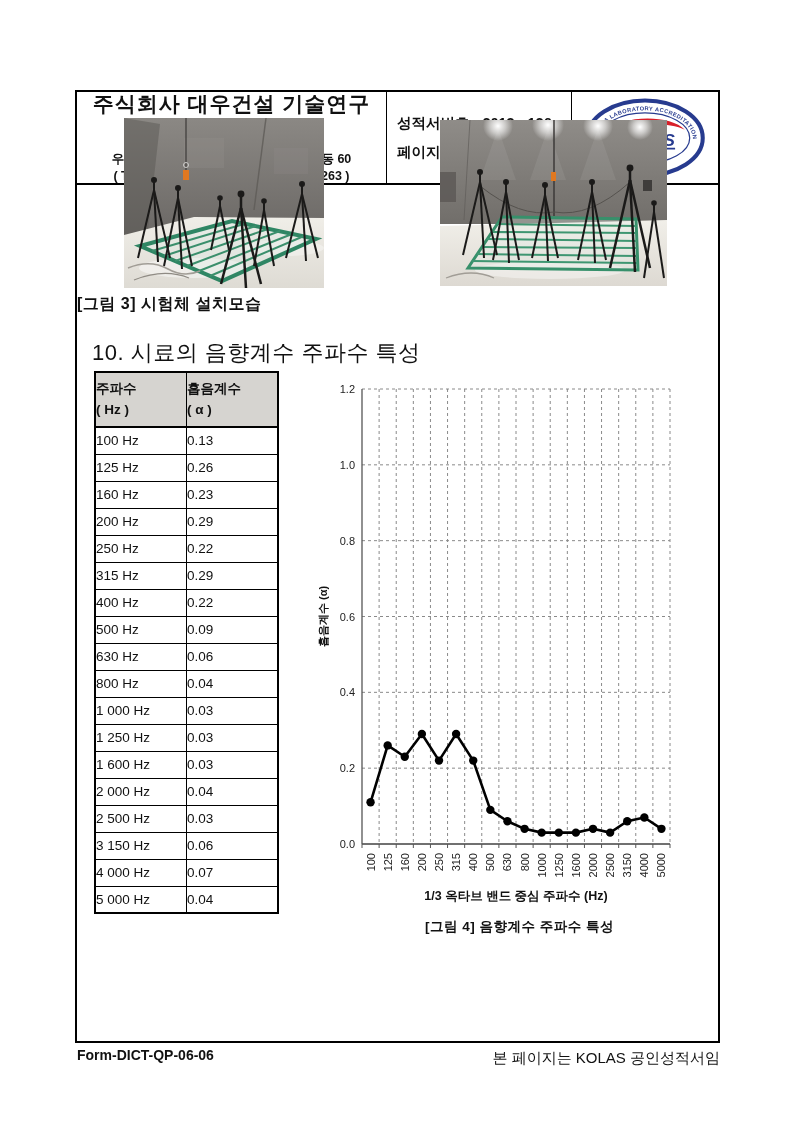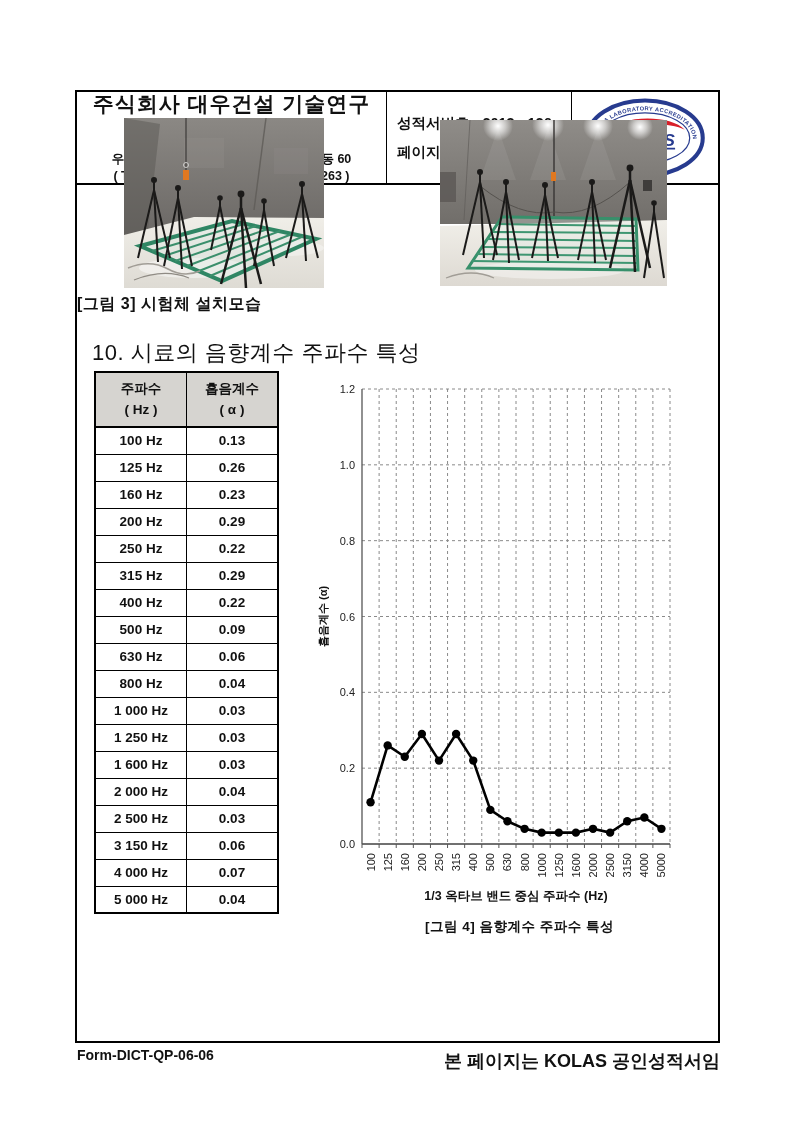--- a/index.html
+++ b/index.html
@@ -51,44 +51,44 @@
 
   .section-title {
     position:absolute; left:15px; top:246px;
     font-size:22px; font-weight:normal; letter-spacing:0.5px;
   }
 
   
   table.alpha-table {
     position:absolute; left:17px; top:279px; width:185px;
     border-collapse:collapse; table-layout:fixed;
-    border:2px solid #000; font-size:13.5px; text-align:center;
+    border:2px solid #000; font-size:13.5px; text-align:left;
   }
   table.alpha-table th {
     background:#d6d4d0; height:55px; font-weight:600;
     border:1.5px solid #000; border-bottom:2px solid #000;
     font-size:13.5px; line-height:1.5; vertical-align:middle;
   }
   table.alpha-table td {
     height:27px; border:1px solid #000; border-left:1.5px solid #000;
-    vertical-align:middle; font-weight:700;
+    vertical-align:middle; font-weight:400;
   }
 
   
   .chart-wrap { position:absolute; left:240px; top:286px; width:405px; height:530px; }
   .chart-wrap svg { display:block; }
   .fig4-caption { left:240px; width:405px; top:826px; position:absolute; text-align:center;
     font-size:13.5px; font-weight:600; letter-spacing:0.5px; }
 
   
   .footer-left {
     position:absolute; left:77px; top:1047px; font-size:14px; font-weight:600;
   }
   .footer-right {
-    position:absolute; right:73px; top:1049px; font-size:18px; font-weight:700;
+    position:absolute; right:73px; top:1049px; font-size:15px; font-weight:400;
   }
 </style>
 </head>
 <body>
 
 <div class="page">
   <div class="doc-frame">
 
     <div class="header-band">
       <div class="hcell hcell-company">

